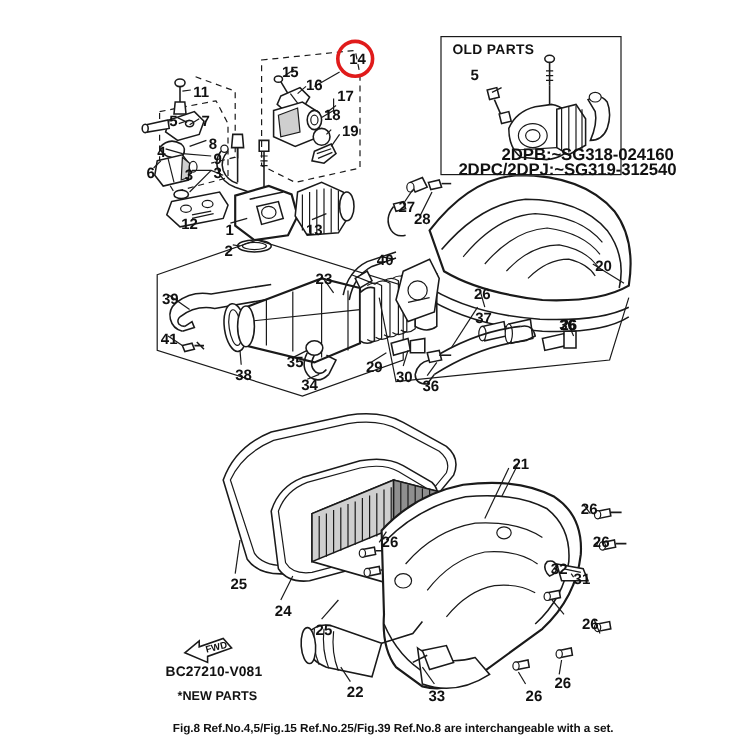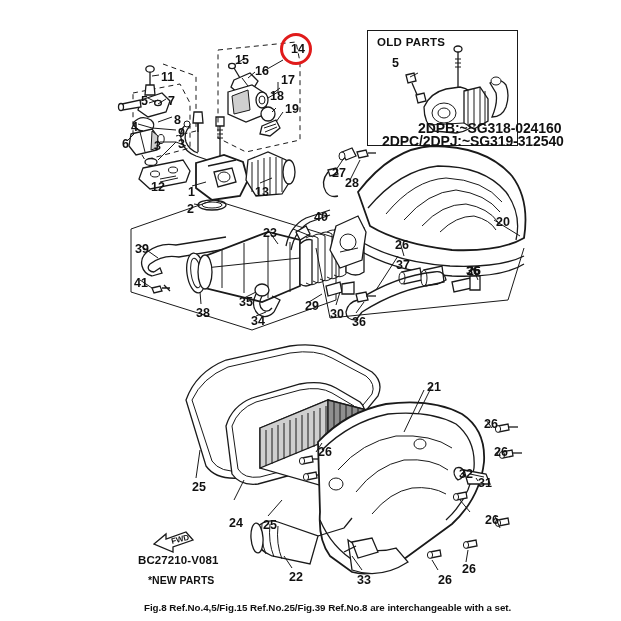--- a/index.html
+++ b/index.html
@@ -529,21 +529,21 @@
       <div class="callout highlighted" style="left: 291px; top: 43px;">14</div>
       <div class="callout" style="left: 235px; top: 54px;">15</div>
       <div class="callout" style="left: 255px; top: 65px;">16</div>
       <div class="callout" style="left: 281px; top: 74px;">17</div>
       <div class="callout" style="left: 270px; top: 90px;">18</div>
       <div class="callout" style="left: 285px; top: 103px;">19</div>
       <div class="callout" style="left: 496px; top: 216px;">20</div>
       <div class="callout" style="left: 427px; top: 381px;">21</div>
       <div class="callout" style="left: 289px; top: 571px;">22</div>
       <div class="callout" style="left: 263px; top: 227px;">23</div>
-      <div class="callout" style="left: 229px; top: 503px; margin-top: 14px;">24</div>
+      <div class="callout" style="left: 229px; top: 503px;">24</div>
       <div class="callout" style="left: 192px; top: 481px;">25</div>
       <div class="callout" style="left: 263px; top: 519px;">25</div>
       <div class="callout" style="left: 318px; top: 446px;">26</div>
       <div class="callout" style="left: 484px; top: 418px;">26</div>
       <div class="callout" style="left: 494px; top: 446px;">26</div>
       <div class="callout" style="left: 485px; top: 514px;">26</div>
       <div class="callout" style="left: 438px; top: 574px;">26</div>
       <div class="callout" style="left: 462px; top: 563px;">26</div>
       <div class="callout" style="left: 467px; top: 265px;">26</div>
       <div class="callout" style="left: 395px; top: 239px;">26</div>

